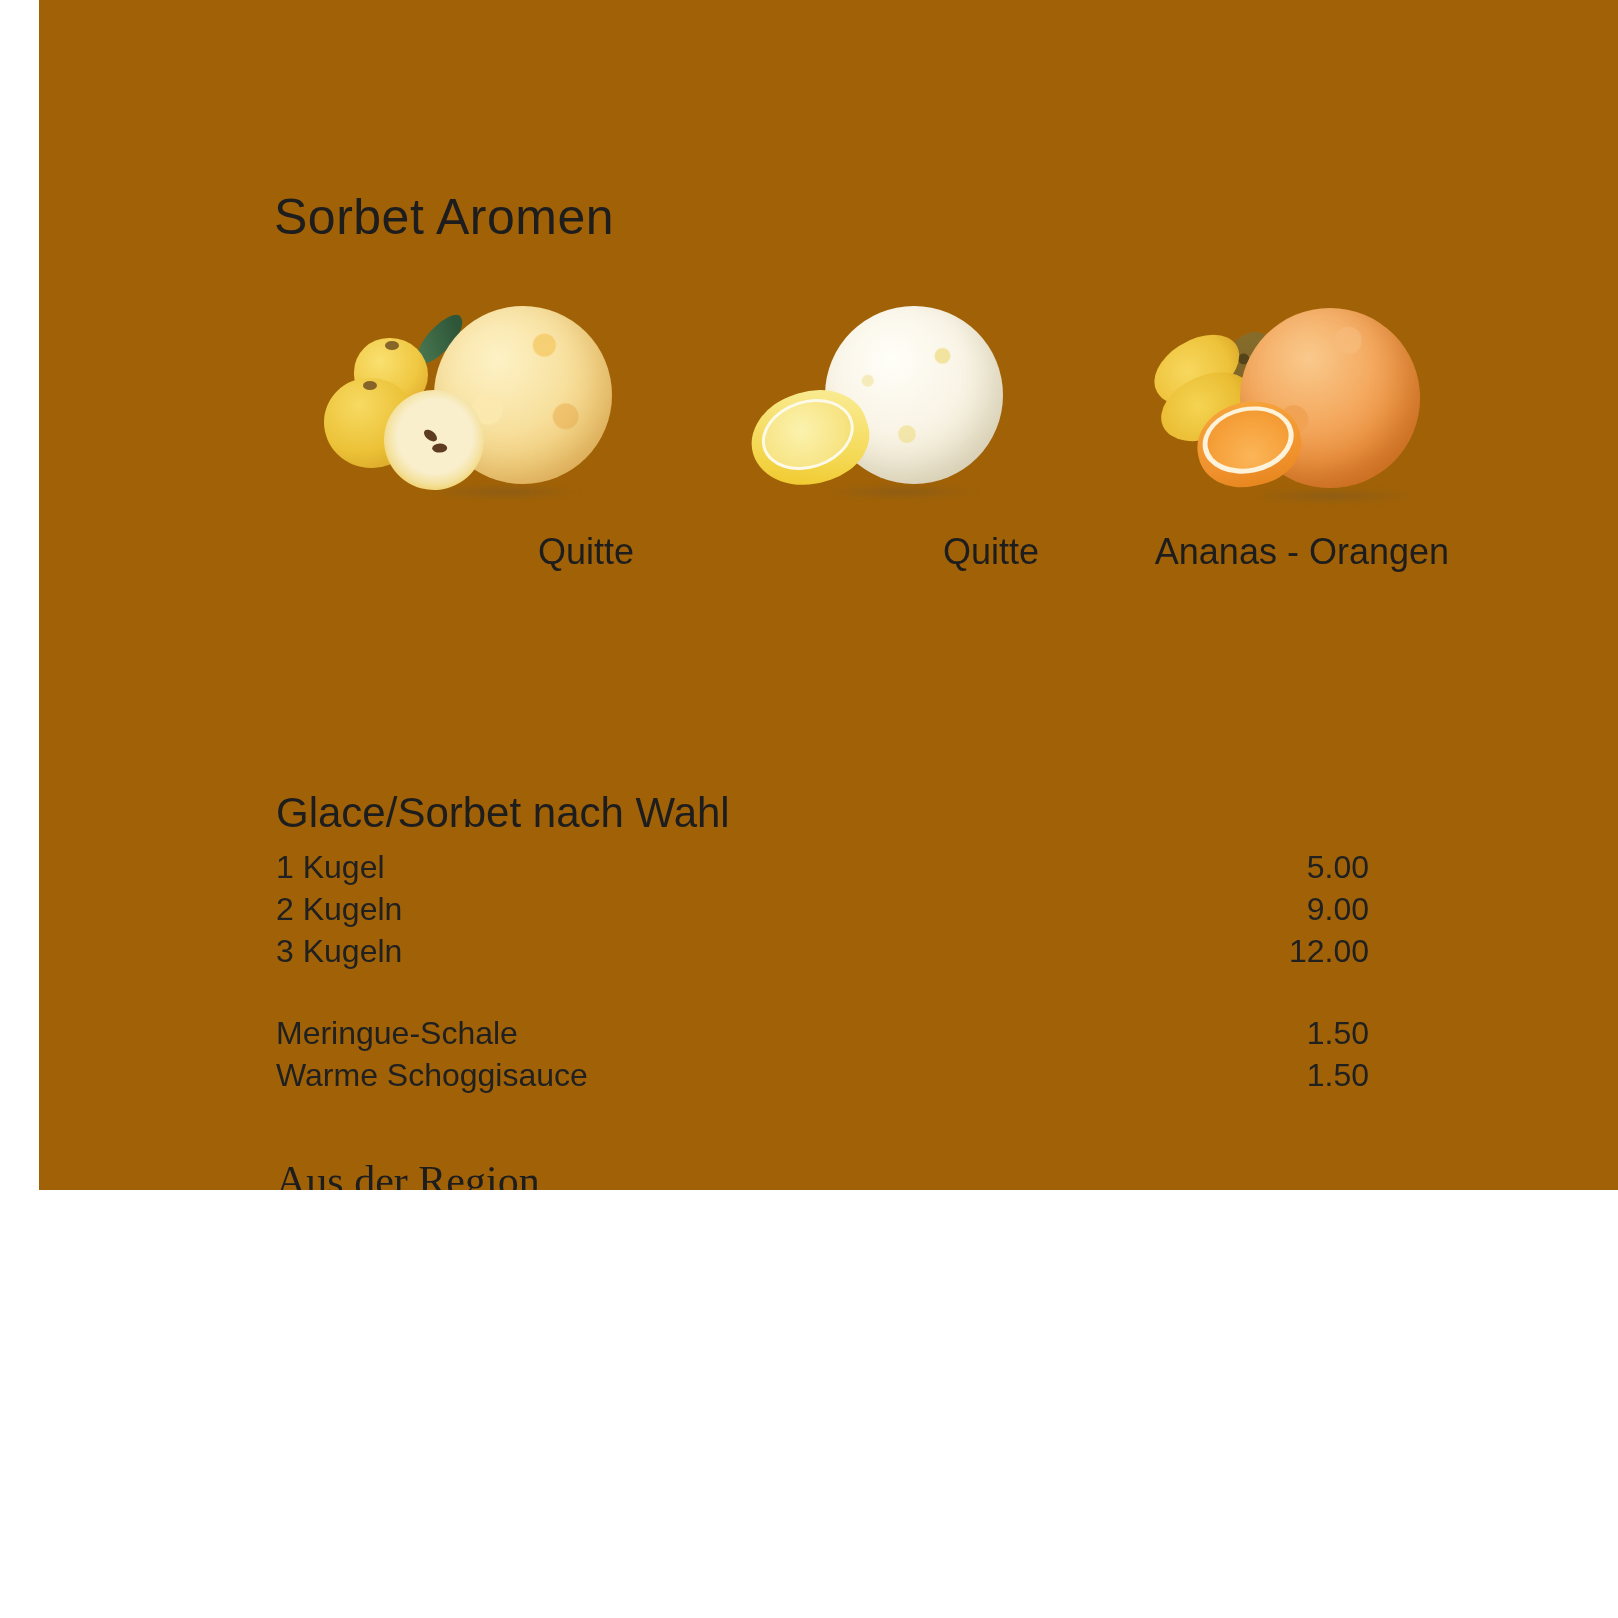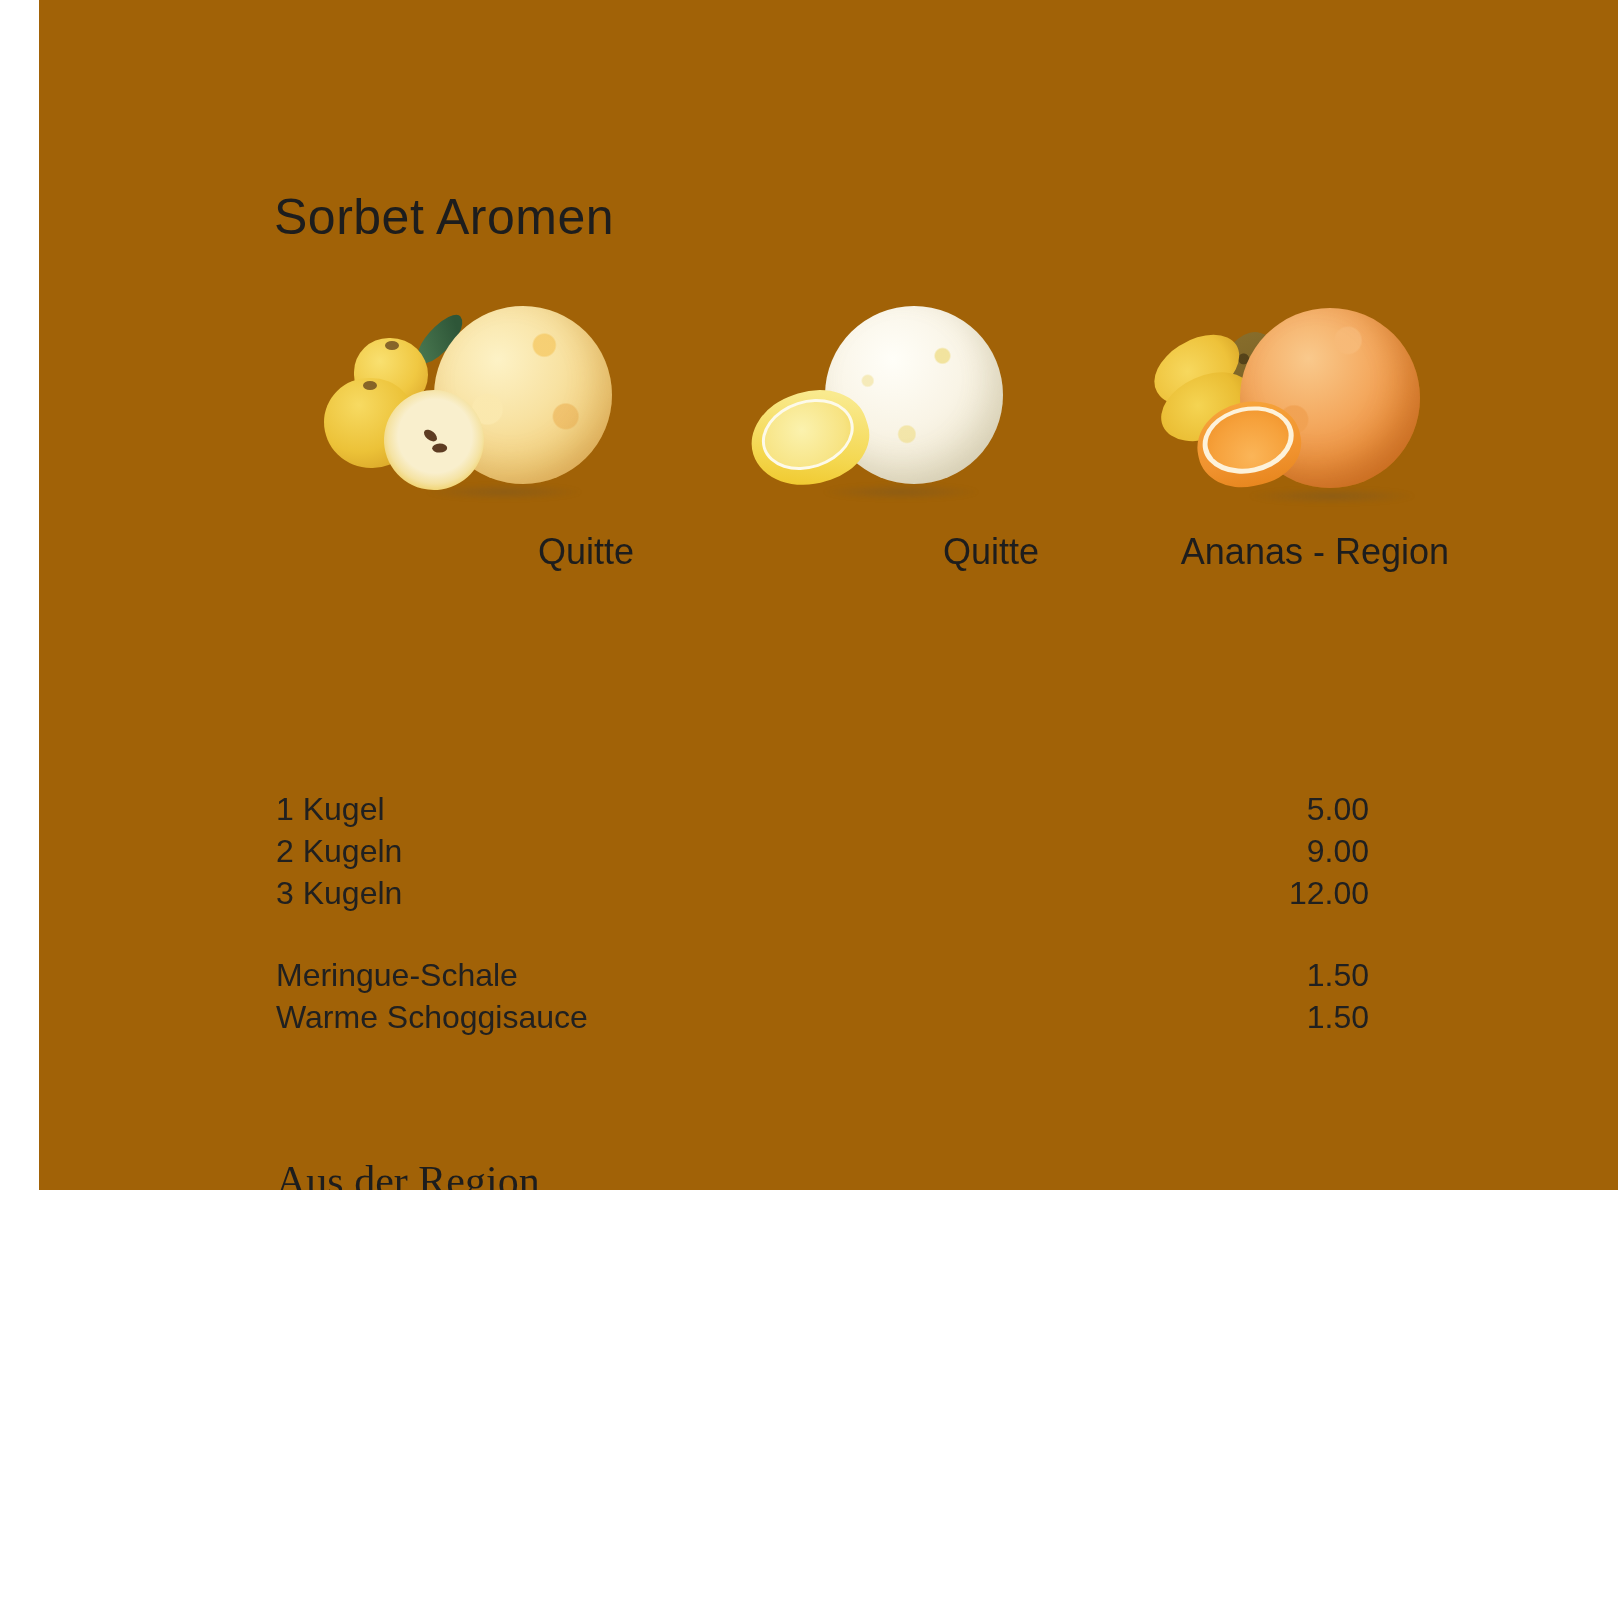--- a/index.html
+++ b/index.html
@@ -201,24 +201,25 @@
       <div class="ground-shadow a-shadow"></div>
       <div class="a-skin"></div>
       <div class="a-chunk1"></div>
       <div class="a-chunk2"></div>
       <div class="ball a-ball"></div>
       <div class="a-orange">
         <div class="pith"></div>
         <div class="flesh"></div>
       </div>
     </div>
-    <div class="flavor-label">Ananas - Region</div>
+    <div class="flavor-label">Ananas - Orangen</div>
   </div>
 
   <div class="price-section">
+    <h2 class="section-heading">Glace/Sorbet nach Wahl</h2>
 
     <div class="price-row">
       <span>1 Kugel</span>
       <span>5.00</span>
     </div>
     <div class="price-row">
       <span>2 Kugeln</span>
       <span>9.00</span>
     </div>
     <div class="price-row">

